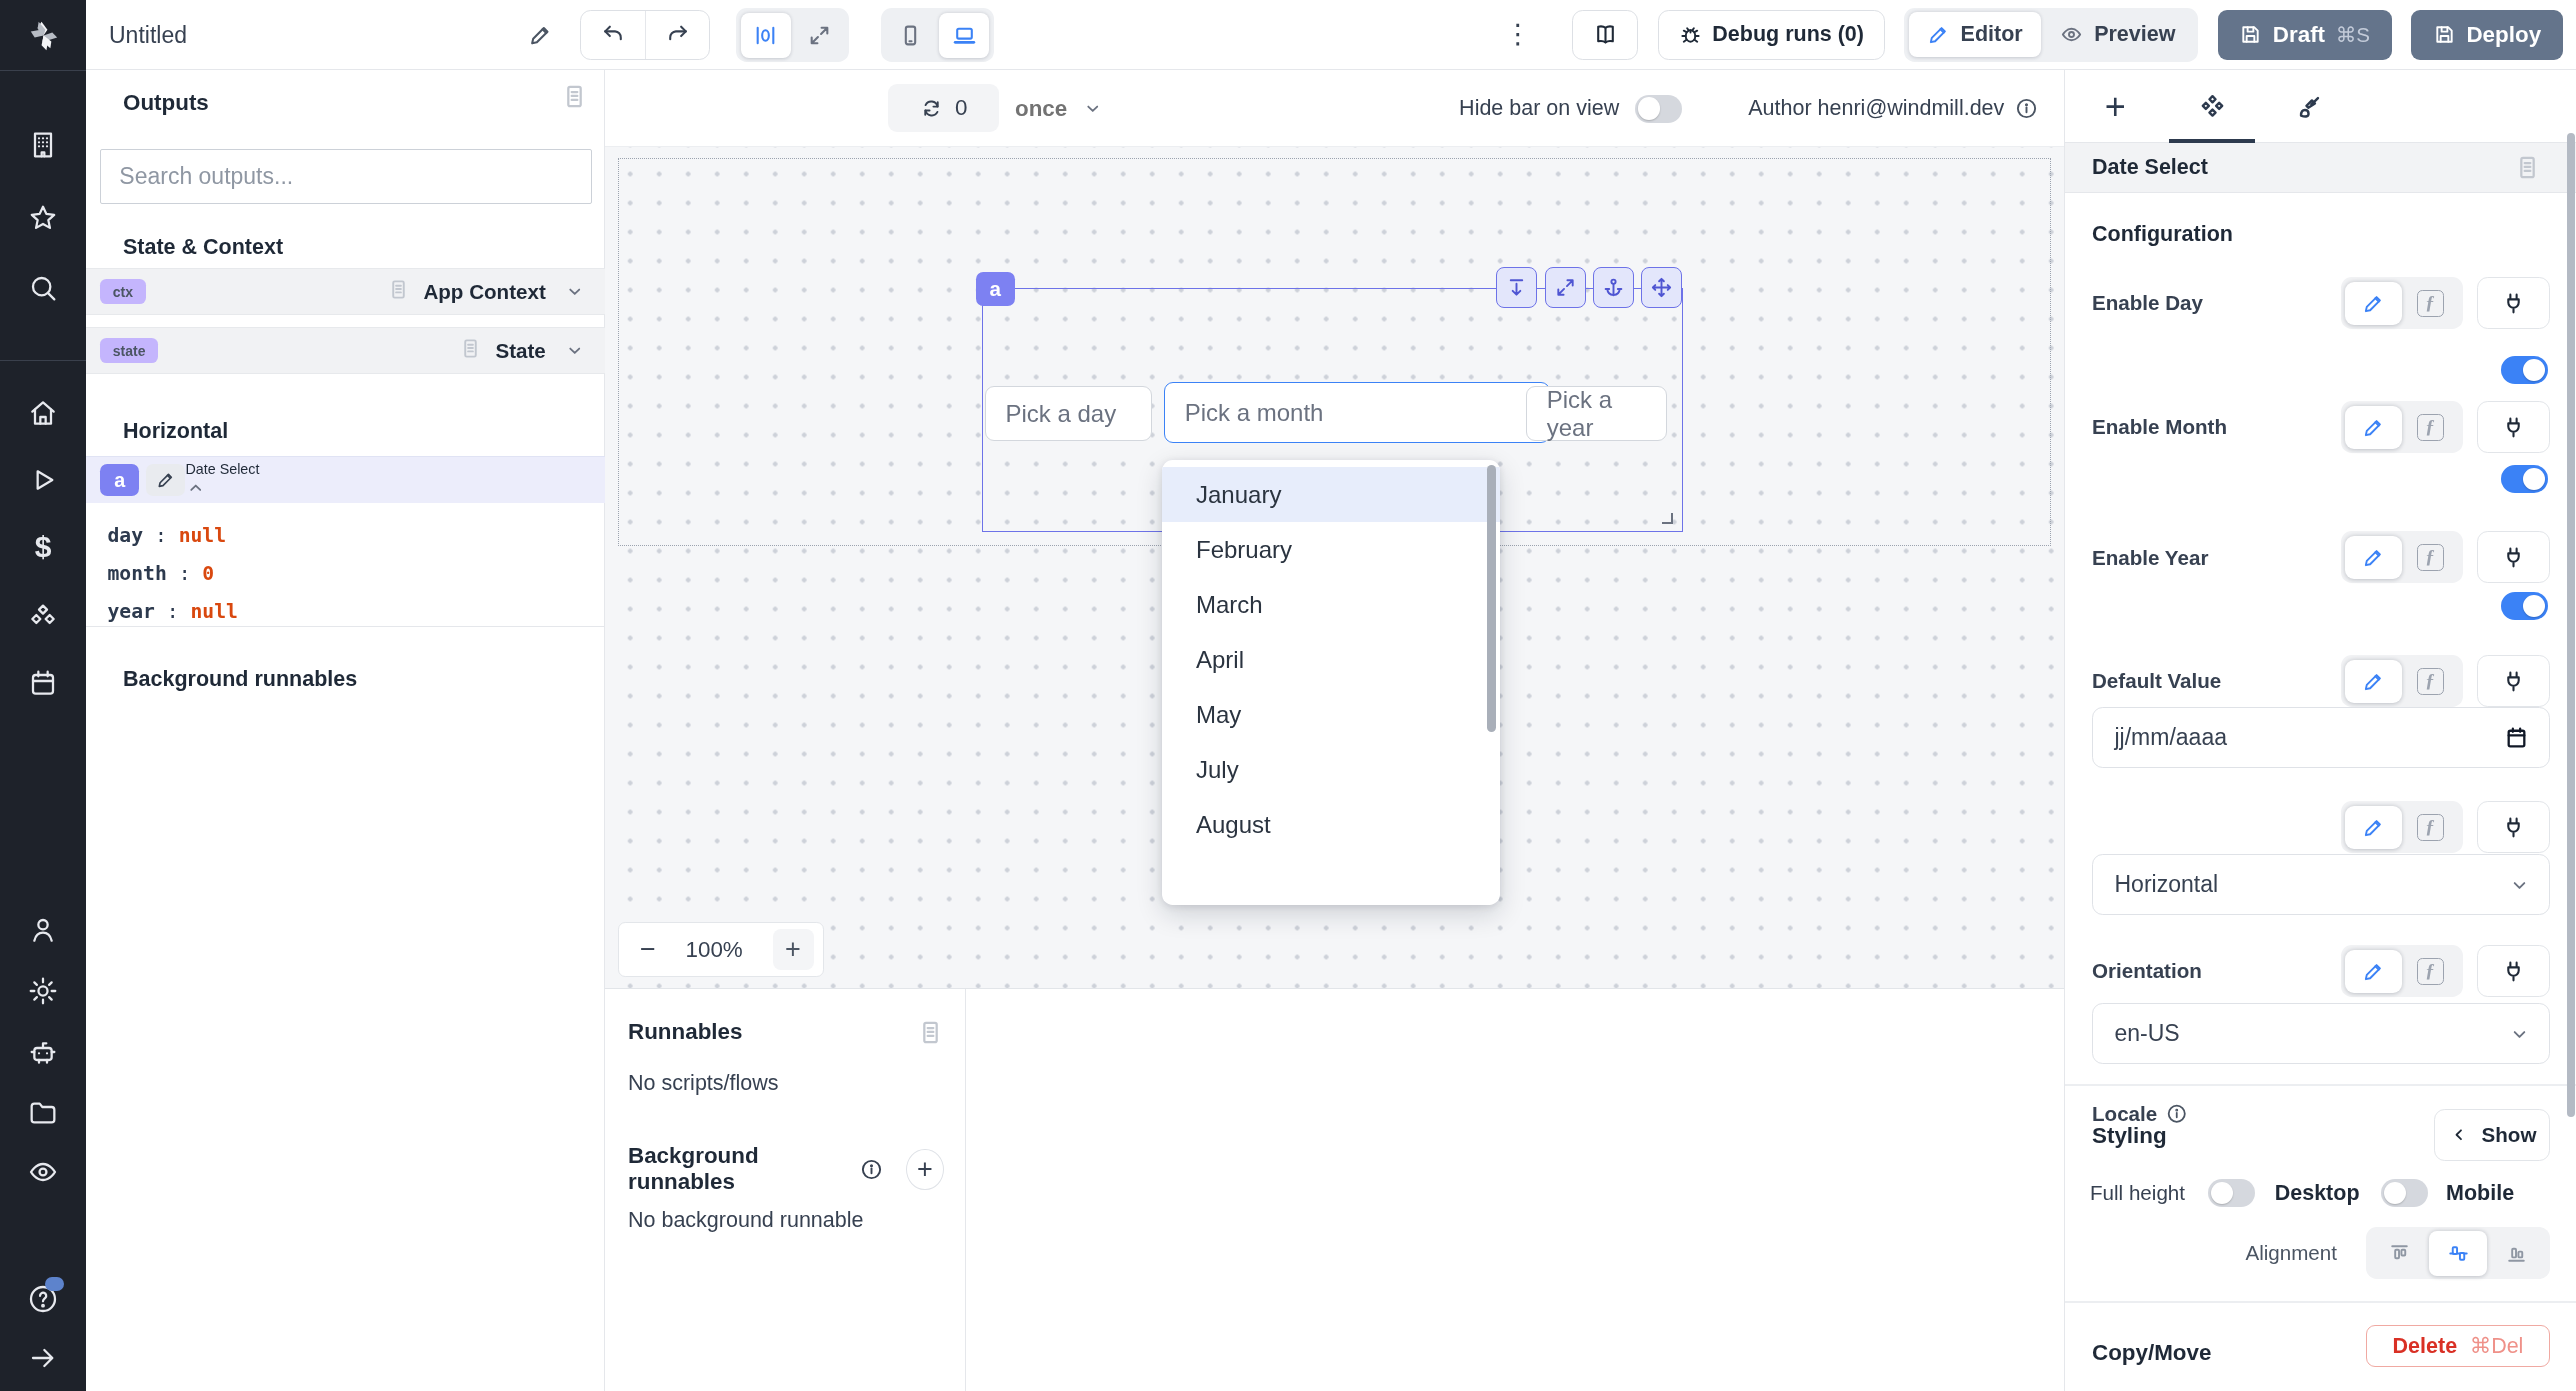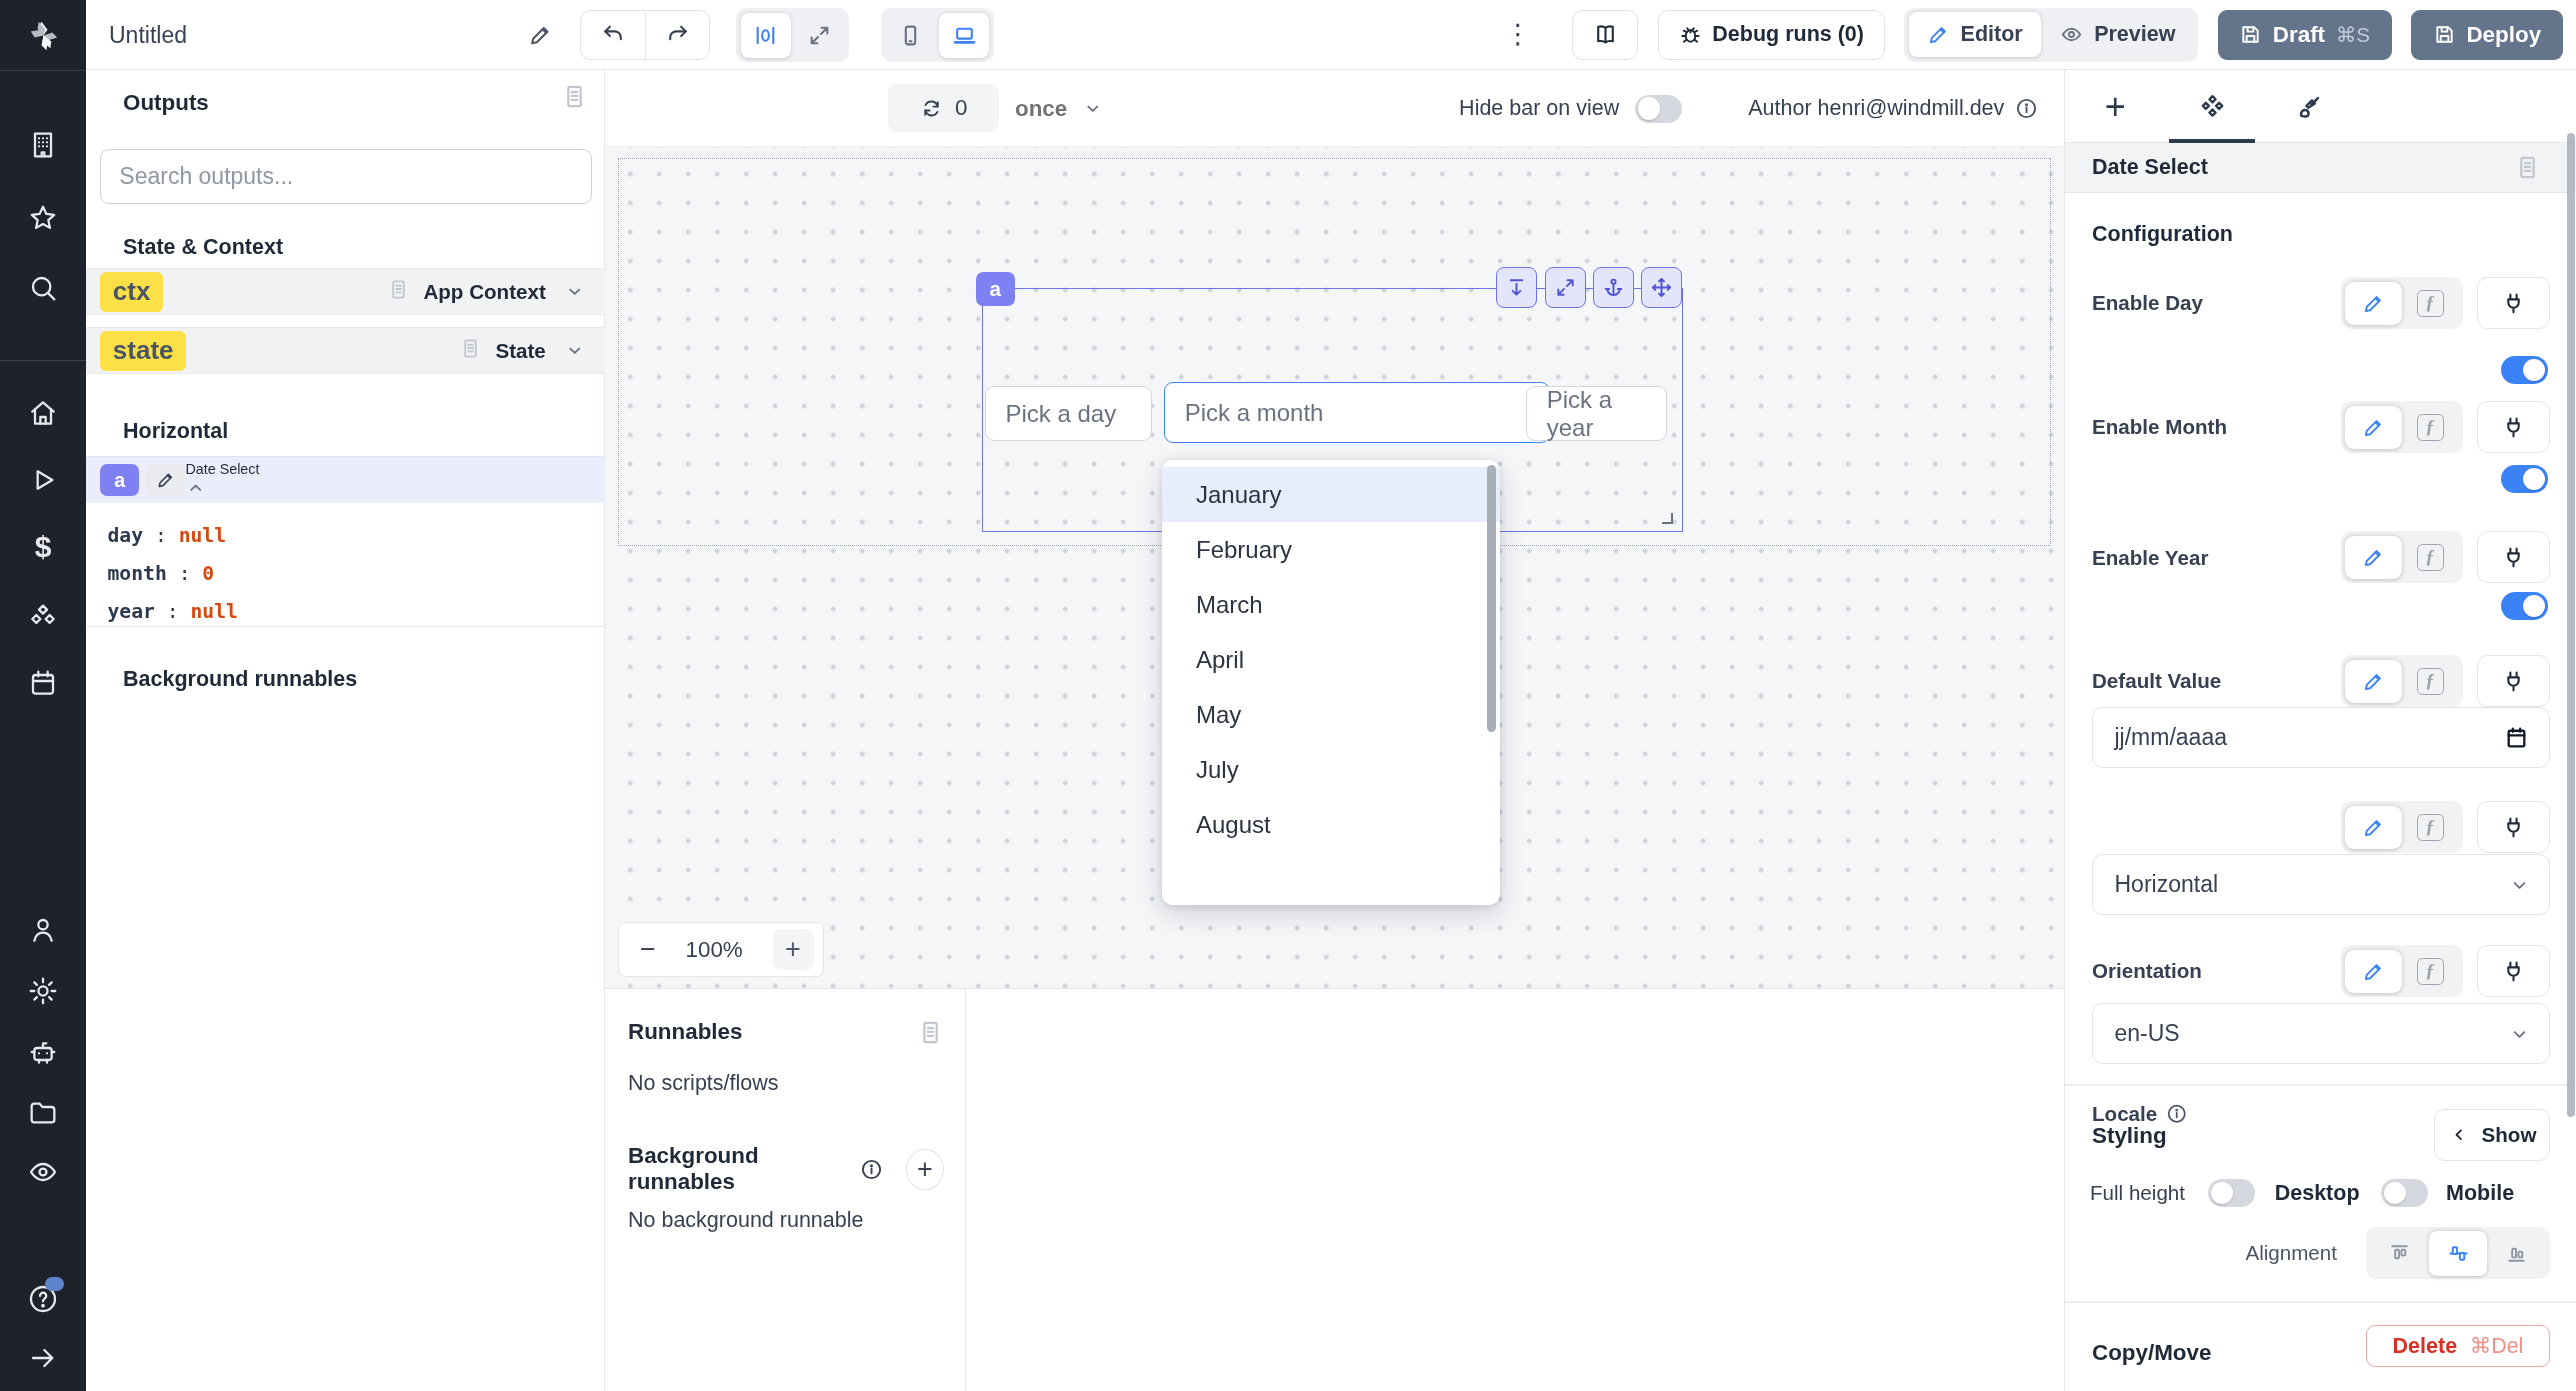--- a/index.html
+++ b/index.html
@@ -34,25 +34,25 @@
   .ep-item.active { background:#fff; box-shadow:0 0.9px 3.6px rgba(15,23,42,.18); }
   .ep-item.active .ep-ic { color:#3b82f6; }
   .ep-ic { color:#6b7280; }
   .slate-btn { height:50px; display:flex; align-items:center; gap:10.7px; background:#64748b; border-radius:9px; padding:0 21.5px; font-size:22.4px; font-weight:700; color:#fff; cursor:pointer; }
   .slate-btn .kbd { color:#c3cbd9; font-weight:400; font-size:20.6px; }
 
   
   .lpanel { position:absolute; left:86px; top:70px; width:519px; height:1322px; background:#fff; border-right:0.9px solid #e5e7eb; z-index:10; }
   .lp-h1 { font-size:22.4px; font-weight:700; color:#1f2937; }
   .doc-ic { color:#c2c7cf; width:27px; height:27px; }
-  .search-box { position:absolute; left:14.3px; top:79px; width:492px; height:55px; border:1.8px solid #ccd1d8; border-radius:9px; background:#fff; display:flex; align-items:center; padding:0 18px; }
+  .search-box { position:absolute; left:14.3px; top:79px; width:492px; height:55px; border:1.8px solid #ccd1d8; border-radius:2px; background:#fff; display:flex; align-items:center; padding:0 18px; }
   .search-box input { border:none; outline:none; font-size:23px; color:#374151; width:100%; font-family:"Liberation Sans",sans-serif; }
   .search-box input::placeholder { color:#8f97a3; }
   .lp-row { position:absolute; left:0; width:519px; height:47px; background:#f1f2f4; border-top:0.9px solid #e7e9ec; border-bottom:0.9px solid #e7e9ec; display:flex; align-items:center; padding:0 19.7px 0 14.3px; cursor:pointer; }
-  .badge-gray { background:#fde047; color:#4b5563; font-weight:700; font-size:26px; border-radius:6.3px; padding:4.5px 12.5px; }
+  .badge-gray { background:#c4b5fd; color:#4b5563; font-weight:700; font-size:14px; border-radius:6.3px; padding:4.5px 12.5px; }
   .lp-row .right { margin-left:auto; display:flex; align-items:center; gap:9px;justify-content:center; }
   .lp-row .rname { font-size:20.6px; font-weight:700; color:#1f2937; margin-right:9px; }
   .chev { color:#6b7280; width:21.5px; height:21.5px; }
   .comp-row { position:absolute; left:0; top:386px; width:519px; height:47px; background:#ecedfb; border-top:0.9px solid #e0e3f4; display:flex; align-items:center; padding:0 19.7px 0 14.3px; cursor:pointer; }
   .a-badge { width:39px; height:32px; background:#7d81f2; color:#fff; font-weight:700; font-size:19.7px; border-radius:7.2px; display:flex; align-items:center; justify-content:center; }
   .pencil-chip { width:39px; height:32px; background:#e9ebef; border-radius:7.2px; display:flex; align-items:center; justify-content:center; color:#374151; margin-left:7.2px; cursor:pointer; }
   .props { position:absolute; left:21.5px; top:447px; font-family:"DejaVu Sans Mono", monospace; font-size:19.7px; line-height:38px; color:#2d3a4e; }
   .props b { font-weight:700; }
   .props .val { color:#d9480f; font-weight:700; }
   .props-border { position:absolute; left:0; top:556px; width:519px; height:0.9px; background:#e5e7eb; }

